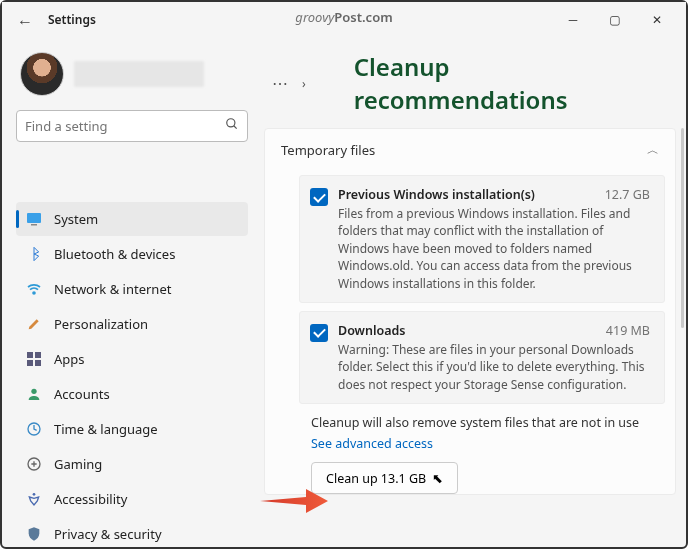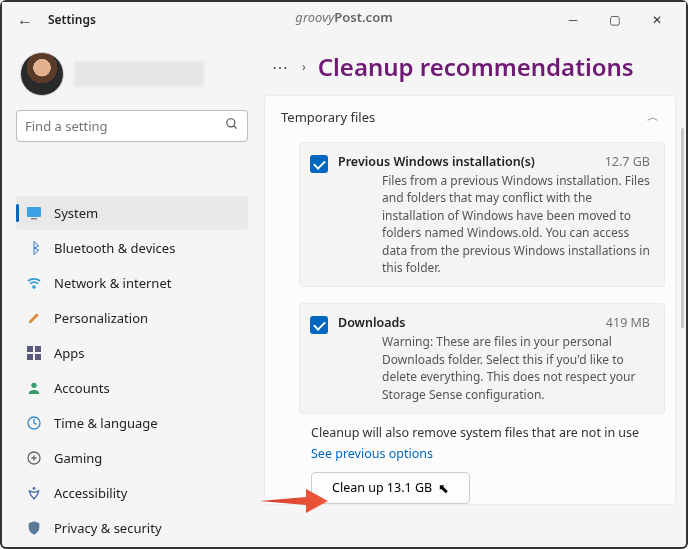--- a/index.html
+++ b/index.html
@@ -14,53 +14,53 @@
   .winctrls { margin-left: auto; display: flex; }
   .winctrls div { width: 42px; height: 30px; display:flex; align-items:center; justify-content:center; font-size:12px; color:#333; }
 
   .body { flex: 1; display: flex; overflow: hidden; }
 
   .sidebar { width: 256px; padding: 8px 10px 8px 14px; display:flex; flex-direction:column; }
   .profile { display:flex; align-items:center; gap:10px; padding: 8px 4px 14px 4px; }
   .avatar { width: 44px; height:44px; border-radius:50%; background: radial-gradient(circle at 50% 35%, #e0b090 0 25%, #5a3a28 26% 45%, #2a2a2a 44% 100%); border:1px solid #ccc; }
   .profile-name { width: 130px; height: 26px; background: #e6e6e6; filter: blur(1px); border-radius:2px; }
 
-  .search { display:flex; align-items:center; border:1px solid #bbb; background:#fff; border-radius:4px; padding: 6px 8px; margin-bottom: 14px; }
+  .search { display:flex; align-items:center; border:1px solid #bbb; background:#fff; border-radius:4px; padding: 6px 8px; margin-bottom: 20px; }
   .search input { border:none; outline:none; flex:1; font-size:13px; background:transparent; }
   .search-icon { font-size:13px; color:#555; }
 
   .nav { display:flex; flex-direction:column; gap:1px;margin-top:40px; }
   .nav-item { display:flex; align-items:center; gap:12px; padding:8px 10px; border-radius:4px; font-size:13px; color:#222; position:relative; cursor:default; }
   .nav-item.active { background:#e9e9e9; }
   .nav-item.active::before { content:""; position:absolute; left:0; top:8px; bottom:8px; width:3px; background:#0067c0; border-radius:2px; }
   .nav-icon { width:16px; height:16px; display:flex; align-items:center; justify-content:center; }
 
   .main { flex:1; display:flex; flex-direction:column; padding: 10px 10px 10px 6px; overflow:hidden; position:relative; }
   .crumb-row { display:flex; align-items:center; gap:12px; padding: 4px 8px 12px 8px; }
   .dots { font-size:16px; color:#555; letter-spacing:2px; }
   .chev { font-size:12px; color:#555; }
-  .page-title { font-size:24px; font-weight:600; color:#701a75; }
+  .page-title { font-size:24px; font-weight:600; color:#14532d;margin-left:36px; }
 
   .section { background:#fcfcfc; border:1px solid #ebebeb; border-radius:4px; }
   .section-head { display:flex; align-items:flex-end; justify-content:space-between; padding:12px 16px; font-size:13px; color:#333; }
   .chev-up { font-size:12px; color:#555; }
 
-  .items { padding: 4px 10px 0 34px; display:flex; flex-direction:column; gap:16px; max-height: 310px; overflow:hidden; }
+  .items { padding: 4px 10px 0 34px; display:flex; flex-direction:column; gap:8px; max-height: 310px; overflow:hidden; }
   .item { background:#f4f4f4; border:1px solid #ececec; border-radius:3px; padding:10px 14px 10px 38px; position:relative; }
   .checkbox { position:absolute; left:10px; top:12px; width:18px; height:18px; background:#0067c0; border-radius:3px; display:flex; align-items:center; justify-content:center; }
   .checkbox::after { content:""; width:5px; height:9px; border:solid #fff; border-width:0 2px 2px 0; transform: rotate(45deg); margin-top:-2px; }
   .item-head { display:flex; justify-content:space-between; font-size:12.5px; }
   .item-title { font-weight:600; color:#222; }
   .item-size { color:#737373; }
-  .item-desc { font-size:12px; color:#555; line-height:1.45; margin-top:2px;margin-left:44px; }
+  .item-desc { font-size:12px; color:#555; line-height:1.45; margin-top:2px; }
 
   .footer-text { font-size:12.5px; color:#333; padding:10px 2px 2px 46px; }
   .link { font-size:12.5px; color:#0067c0; padding:2px 2px 10px 46px; cursor:pointer; }
 
-  .cleanup-btn { margin-left:46px; background:#fdfdfd; border:1px solid #ccc; border-radius:4px; padding:6px 20px; font-size:12.5px; width:max-content; display:flex; align-items:center; gap:6px; }
+  .cleanup-btn { margin-left:46px; background:#fdfdfd; border:1px solid #ccc; border-radius:4px; padding:6px 14px; font-size:12.5px; width:max-content; display:flex; align-items:center; gap:6px; }
   .cursor { font-size:13px; }
 
   .scroll { position:absolute; right:2px; top:92px; width:3px; height:200px; background:#c8c8c8; border-radius:2px; }
 
   .arrow { position:absolute; left:256px; bottom:30px; width:72px; height:32px; pointer-events:none; }
 </style>
 </head>
 <body>
 
 <div class="window">
@@ -224,21 +224,21 @@
             <div class="item-head">
               <span class="item-title">Downloads</span>
               <span class="item-size">419 MB</span>
             </div>
             <div class="item-desc">Warning: These are files in your personal Downloads folder. Select this if you'd like to delete everything. This does not respect your Storage Sense configuration.</div>
           </div>
 
         </div>
 
         <div class="footer-text">Cleanup will also remove system files that are not in use</div>
-        <div class="link">See previous options</div>
+        <div class="link">See advanced access</div>
         <div class="cleanup-btn">
           <span>Clean up 13.1 GB</span>
           <span class="cursor">⬉</span>
         </div>
       </div>
 
       <div class="scroll"></div>
     </div>
   </div>
 

